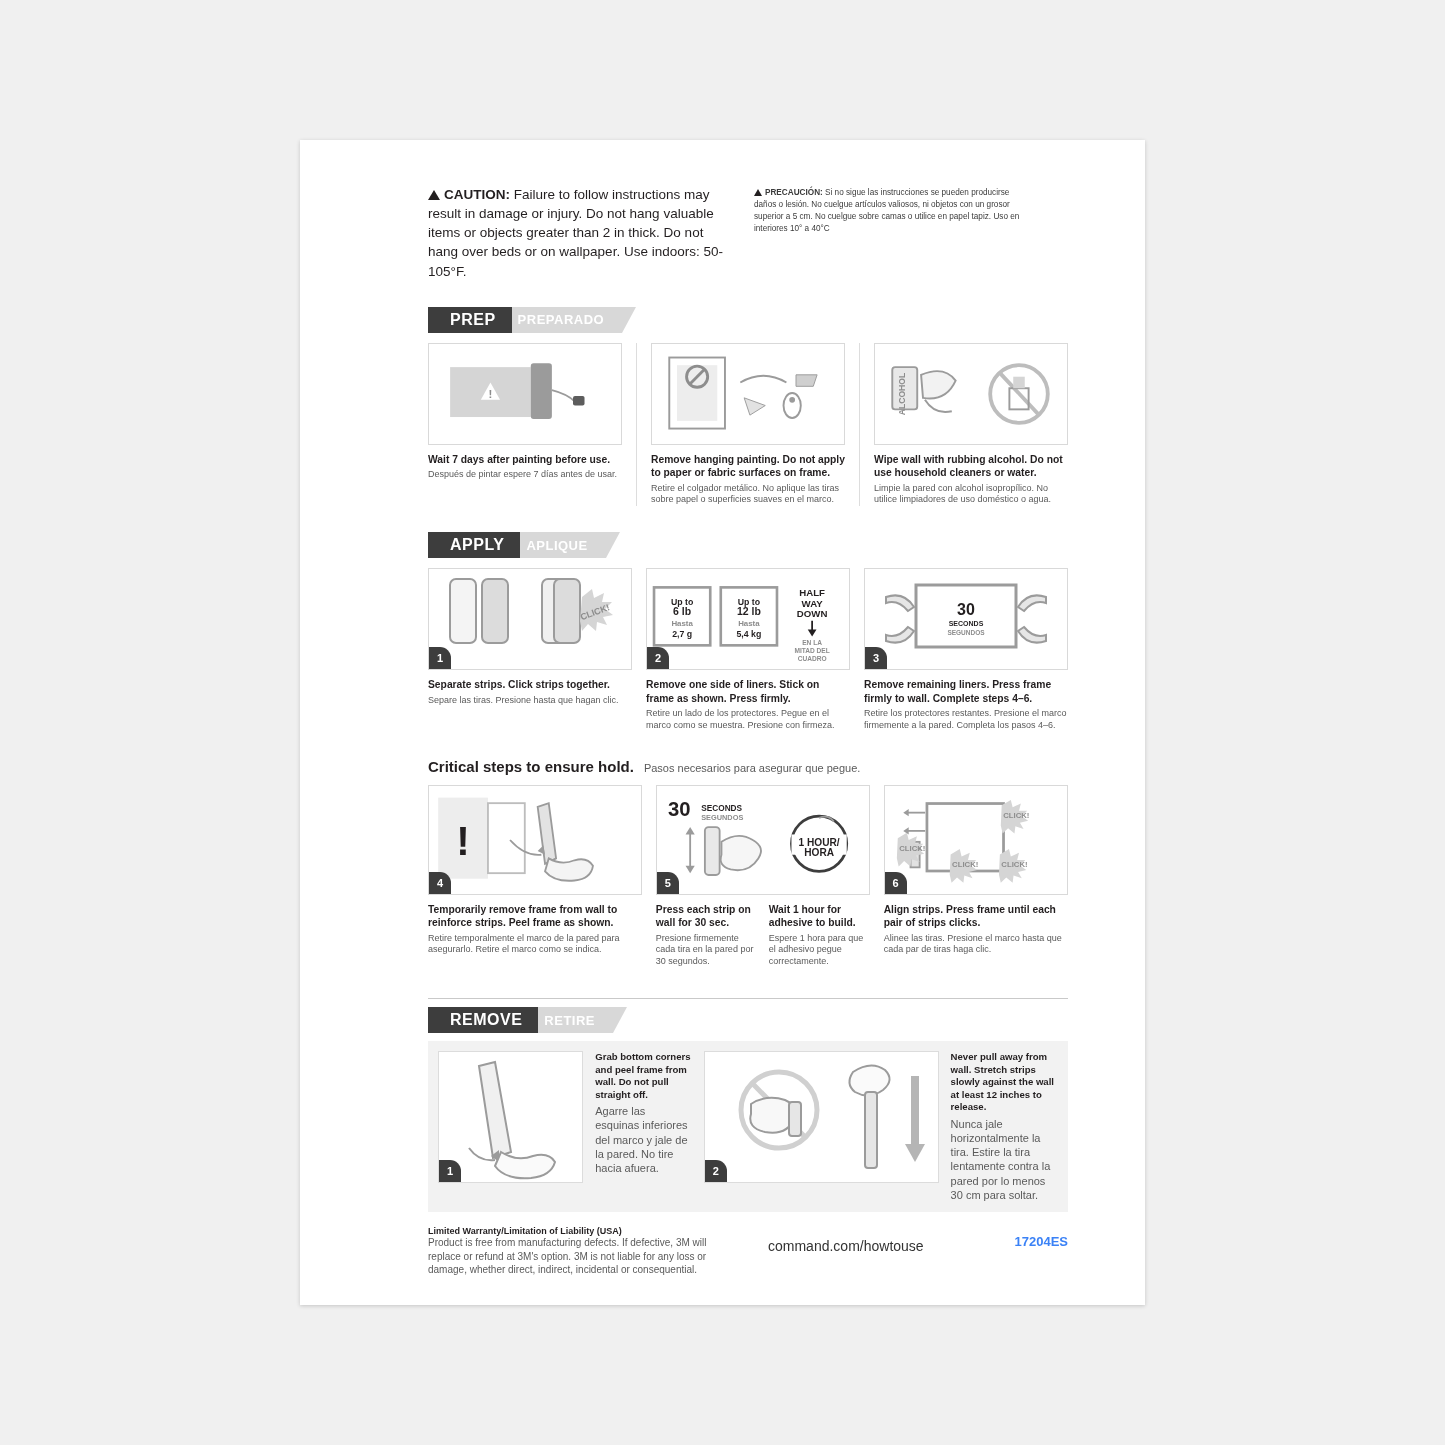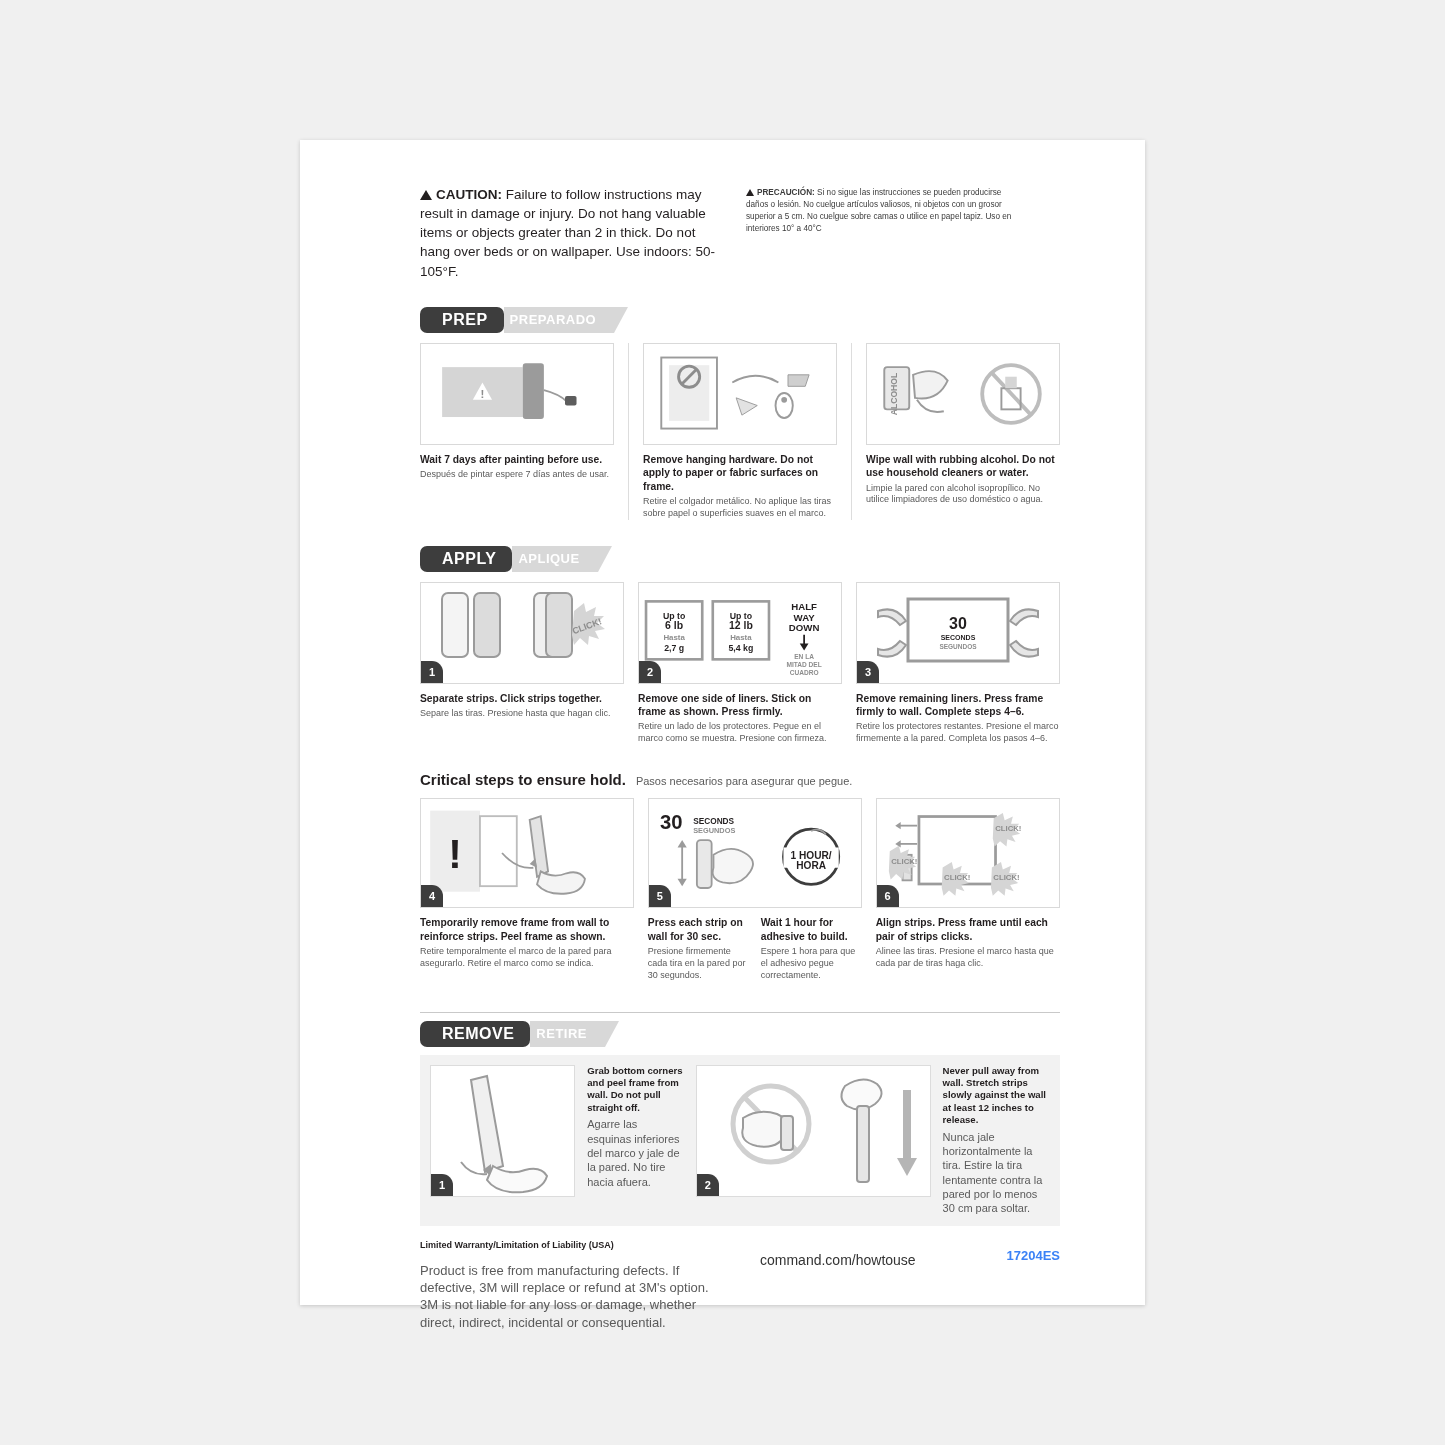--- a/index.html
+++ b/index.html
@@ -1,31 +1,31 @@
 <!DOCTYPE html>
 <html><head>
 <meta charset="utf-8">
 <style>
   html,body{margin:0;padding:0;background:#f0f0f0;}
   body{width:1445px;height:1445px;font-family:"Liberation Sans",sans-serif;}
   .page{position:absolute;left:300px;top:140px;width:845px;height:1165px;background:#ffffff;box-shadow:0 1px 4px rgba(0,0,0,.18);}
-  .sheet{position:absolute;left:120px;top:45px;width:640px;}
+  .sheet{position:absolute;left:128px;top:45px;width:640px;}
 
   
   .caution-row{display:flex;gap:26px;align-items:flex-start;}
   .caution-en{width:300px;font-size:13.5px;line-height:1.42;color:#231f20;}
   .caution-en .hdr{font-weight:bold;}
   .caution-es{width:270px;font-size:8.2px;line-height:1.45;color:#3b3b3b;padding-top:2px;}
   .caution-es .hdr{font-weight:bold;}
   .tri{display:inline-block;width:0;height:0;border-left:6px solid transparent;border-right:6px solid transparent;border-bottom:10px solid #231f20;vertical-align:-1px;margin-right:4px;position:relative;}
   .tri.sm{border-left-width:4px;border-right-width:4px;border-bottom-width:7px;margin-right:3px;}
 
   
   .banner{display:flex;align-items:stretch;height:26px;margin-top:26px;}
-  .banner .en{background:#3d3d3d;color:#fff;font-weight:bold;font-size:16px;letter-spacing:.5px;display:flex;align-items:center;padding:0 16px 0 22px;border-radius:7px;}
+  .banner .en{background:#3d3d3d;color:#fff;font-weight:bold;font-size:16px;letter-spacing:.5px;display:flex;align-items:center;padding:0 16px 0 22px;}
   .banner .wedge{width:0;height:0;border-top:26px solid #3d3d3d;border-right:14px solid transparent;}
   .banner .es{background:#d8d8d8;color:#fff;font-weight:bold;font-size:13px;letter-spacing:.5px;display:flex;align-items:center;padding:0 18px 0 6px;margin-left:-14px;}
   .banner .wedge2{width:0;height:0;border-top:26px solid #d8d8d8;border-right:14px solid transparent;}
   .banner-wrap{display:flex;align-items:stretch;}
 
   
   .row{display:flex;gap:14px;margin-top:10px;}
   .cell{flex:1;}
   .art{border:1px solid #d9d9d9;background:#fff;height:100px;position:relative;overflow:hidden;}
   .cap{margin-top:8px;}
@@ -48,21 +48,21 @@
   .rp-txt{width:108px;}
   .rp-txt .en{font-size:9.6px;font-weight:bold;color:#231f20;line-height:1.3;}
   .rp-txt .es{font-size:11px;color:#5a5a5a;line-height:1.3;margin-top:3px;}
   .rp-txt.wide2{width:120px;}
 
   
   .footer{display:flex;align-items:flex-start;margin-top:14px;gap:40px;}
   .warranty{width:300px;}
   .warranty .t{font-size:9px;font-weight:bold;color:#231f20;}
   .warranty .t span{font-weight:bold;}
-  .warranty .b{font-size:13px;color:#5a5a5a;line-height:1.34;margin-top:12px;}
+  .warranty .b{font-size:10px;color:#5a5a5a;line-height:1.34;margin-top:0;}
   .url{font-size:14px;color:#333;padding-top:12px;}
   .sku{font-size:13px;font-weight:bold;color:#3b82f6;padding-top:8px;margin-left:auto;}
 
   
   .g{fill:none;stroke:#9b9b9b;stroke-width:2;}
   .gf{fill:#d5d5d5;}
   .txtdark{font-family:"Liberation Sans",sans-serif;font-weight:bold;fill:#231f20;}
   .txtgray{font-family:"Liberation Sans",sans-serif;font-weight:bold;fill:#8d8d8d;}
   svg{display:block;}
 </style>
@@ -116,21 +116,21 @@
           <circle cx="47" cy="32" r="11" fill="none" stroke="#8d8d8d" stroke-width="3"></circle>
           <line x1="39" y1="40" x2="55" y2="24" stroke="#8d8d8d" stroke-width="3"></line>
           <path d="M92 38 q24 -14 48 0" class="g"></path>
           <path d="M150 30 l22 0 l-4 12 l-18 0 z" fill="#cfcfcf" stroke="#9b9b9b"></path>
           <path d="M96 54 l22 8 l-16 10 z" fill="#e2e2e2" stroke="#9b9b9b"></path>
           <ellipse cx="146" cy="62" rx="9" ry="13" fill="none" stroke="#9b9b9b" stroke-width="2"></ellipse>
           <circle cx="146" cy="56" r="3" fill="#9b9b9b"></circle>
         </svg>
       </div>
       <div class="cap">
-        <div class="en">Remove hanging hardware. Do not apply to paper or fabric surfaces on frame.</div>
+        <div class="en">Remove hanging painting. Do not apply to paper or fabric surfaces on frame.</div>
         <div class="es">Retire el colgador metálico. No aplique las tiras sobre papel o superficies suaves en el marco.</div>
       </div>
     </div>
     <div class="divider-v"></div>
     <div class="cell">
       <div class="art">
         <svg width="100%" height="100" viewBox="0 0 200 100">
           <rect x="18" y="22" width="26" height="44" rx="3" fill="#e8e8e8" stroke="#9b9b9b" stroke-width="2"></rect>
           <text x="31" y="50" text-anchor="middle" font-size="9" class="txtgray" transform="rotate(-90 31 50)">ALCOHOL</text>
           <path d="M48 30 q24 -10 36 6 q-10 22 -34 18 z" fill="#f2f2f2" stroke="#9b9b9b" stroke-width="2"></path>

